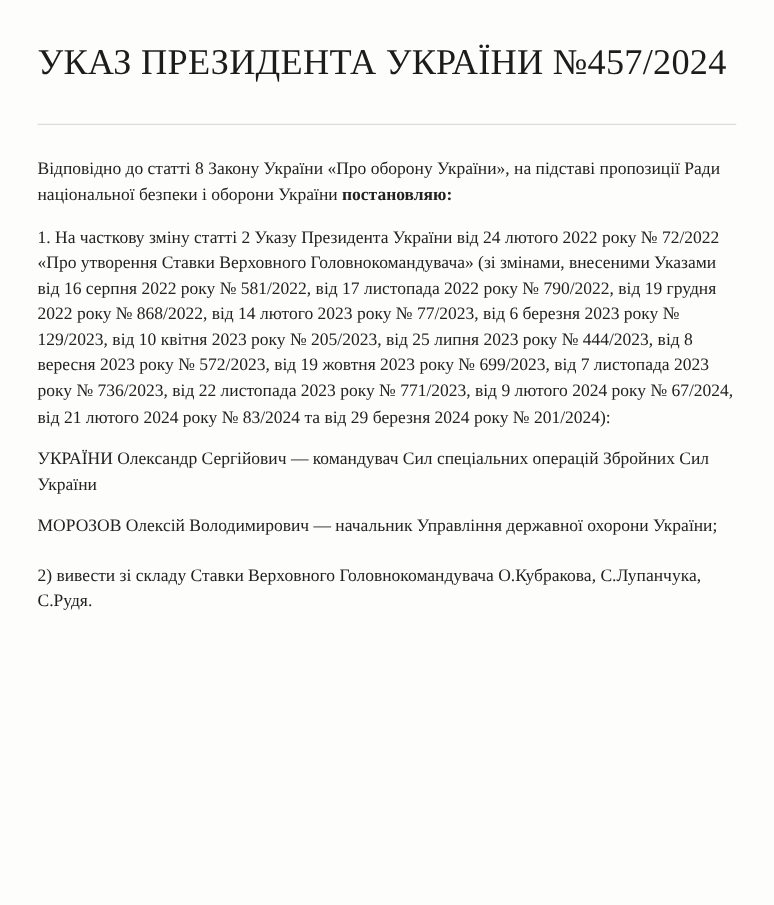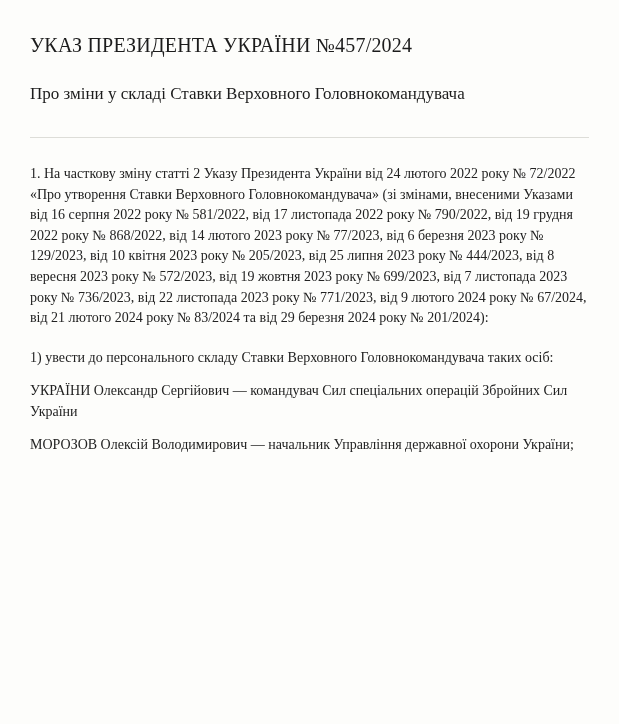--- a/index.html
+++ b/index.html
@@ -26,21 +26,21 @@
     color: #3a3a3a;
     text-decoration: none;
     cursor: pointer;
   }
   .breadcrumb .sep {
     color: #6a6a6a;
     margin: 0 5px;
     font-size: 10px;
   }
   .title {
-    font-size: 20px;
+    font-size: 29px;
     font-weight: 400;
     margin: 22px 0 0 0;
     line-height: 1.15;
     color: #1c1c1c;
     letter-spacing: 0.2px;
   }
   .subtitle {
     font-size: 17px;
     font-weight: 400;
     margin: 26px 0 0 0;
@@ -69,34 +69,34 @@
   }
 </style>
 </head>
 <body>
 
 <div class="page">
 
 
   <h1 class="title">УКАЗ ПРЕЗИДЕНТА УКРАЇНИ №457/2024</h1>
 
-  <h2 class="subtitle">Про зміни у складі Ставки Верховного Головнокомандувача</h2>
 
   <hr class="divider">
 
   <div class="doc-body">
 
+    <p><span>Відповідно до статті 8 Закону України «Про оборону України», на підставі пропозиції Ради національної безпеки і оборони України </span><strong>постановляю:</strong></p>
 
     <p>1. На часткову зміну статті 2 Указу Президента України від 24 лютого 2022 року № 72/2022 «Про утворення Ставки Верховного Головнокомандувача» (зі змінами, внесеними Указами від 16 серпня 2022 року № 581/2022, від 17 листопада 2022 року № 790/2022, від 19 грудня 2022 року № 868/2022, від 14 лютого 2023 року № 77/2023, від 6 березня 2023 року № 129/2023, від 10 квітня 2023 року № 205/2023, від 25 липня 2023 року № 444/2023, від 8 вересня 2023 року № 572/2023, від 19 жовтня 2023 року № 699/2023, від 7 листопада 2023 року № 736/2023, від 22 листопада 2023 року № 771/2023, від 9 лютого 2024 року № 67/2024, від 21 лютого 2024 року № 83/2024 та від 29 березня 2024 року № 201/2024):</p>
 
-    <p class="gap-top">1) увести до персонального складу Ставки Верховного Головнокомандувача таких осіб:</p>
 
     <p>УКРАЇНИ Олександр Сергійович — командувач Сил спеціальних операцій Збройних Сил України</p>
 
     <p>МОРОЗОВ Олексій Володимирович — начальник Управління державної охорони України;</p>
 
+    <p class="gap-top">2) вивести зі складу Ставки Верховного Головнокомандувача О.Кубракова, С.Лупанчука, С.Рудя.</p>
 
 
 
 
   </div>
 
 </div>
 
 </body></html>

